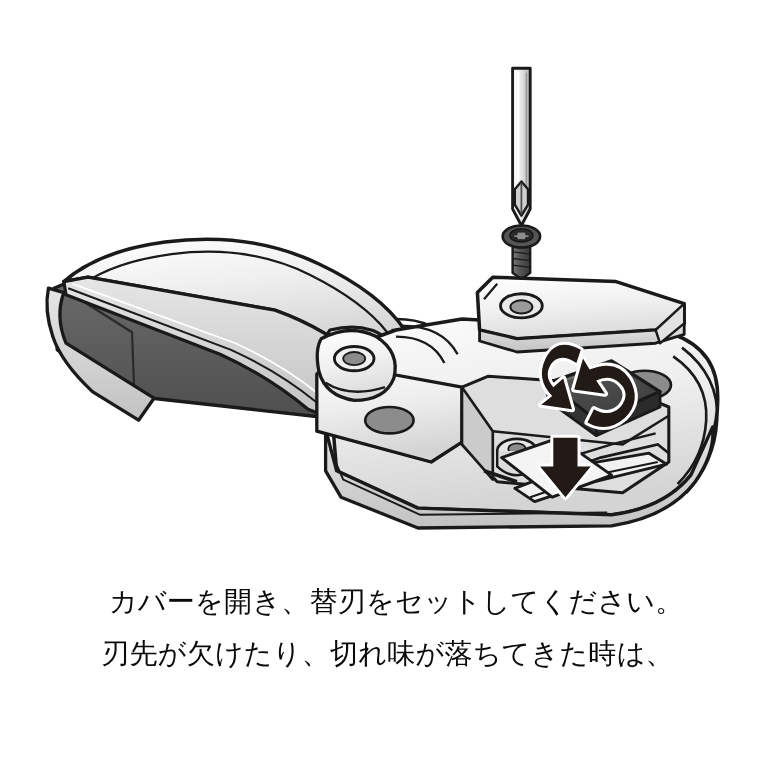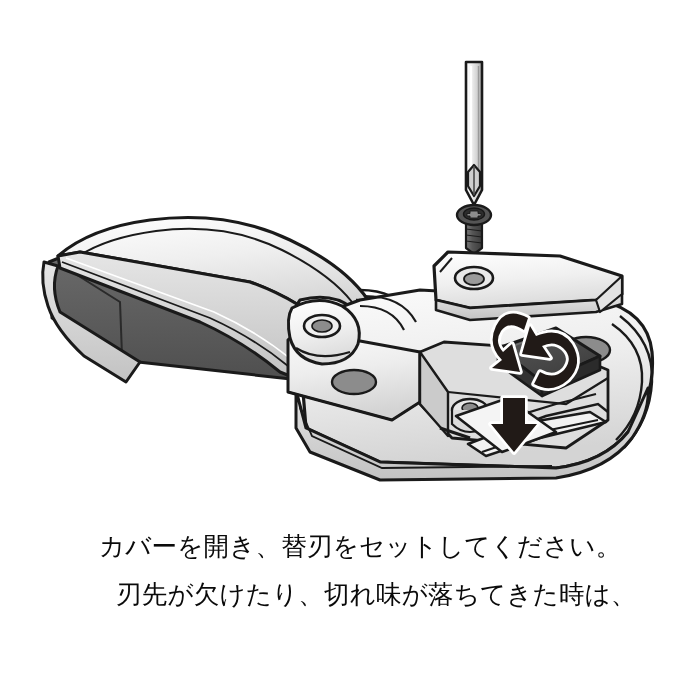--- a/index.html
+++ b/index.html
@@ -48,21 +48,20 @@
   }
   .cap-line-1 {
     position: absolute;
     left: 99px;
     top: 20px;
   }
   .cap-line-2 {
     position: absolute;
     left: 92px;
     top: 68px;
-    margin-left: 24px;
   }
   .cap-line-3 {
     position: absolute;
     left: 75px;
     top: 104px;
   }
 </style>
 </head>
 <body>
 

